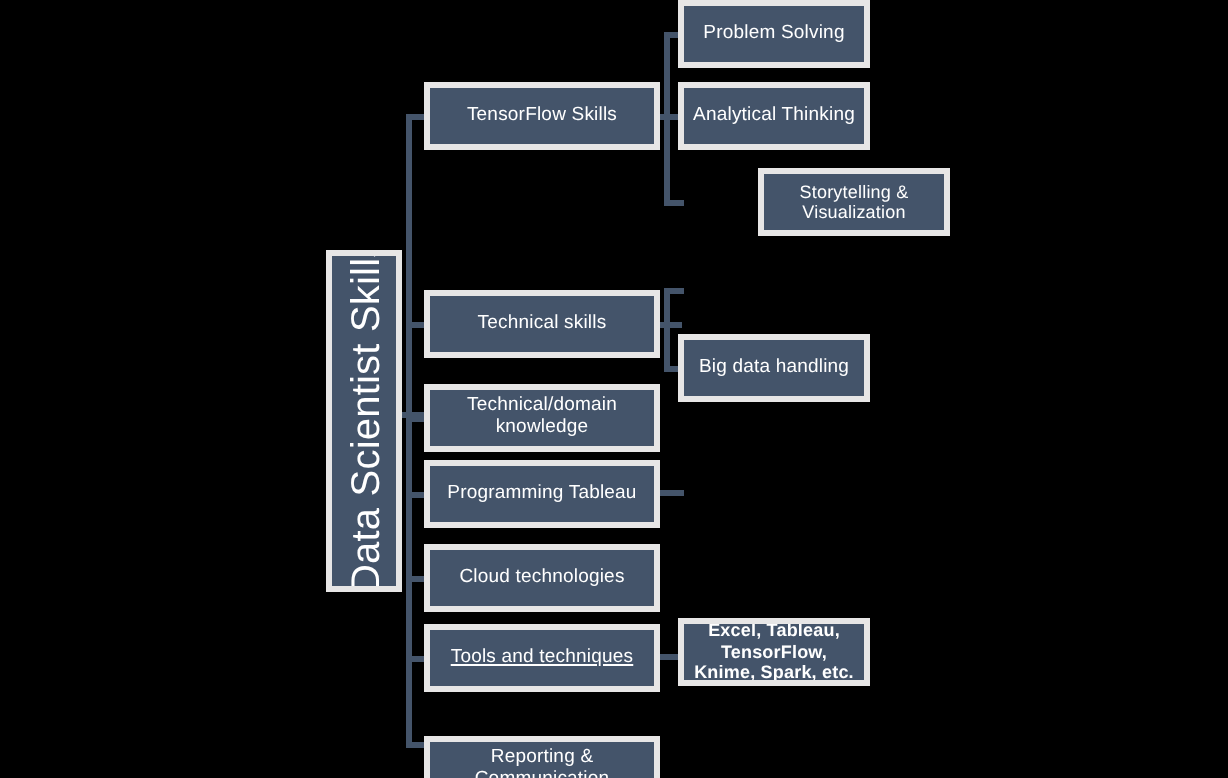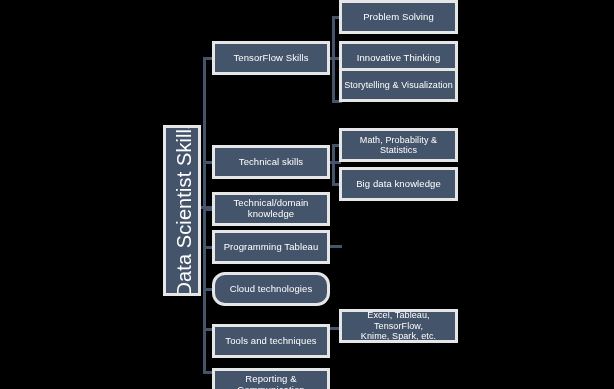--- a/index.html
+++ b/index.html
@@ -65,45 +65,45 @@
   .lvl1 {
     left: 212px;
     width: 118px;
     height: 34px;
     font-size: 9.5px;
   }
   #n-analytical   { top: 41px;  }
   #n-technical    { top: 145px; }
   #n-business     { top: 192px; }
   #n-programming  { top: 230px; }
-  #n-cloud        { top: 272px; border-radius: 13px; }
-  #n-tools        { top: 324px; }
+  #n-cloud        { top: 272px; }
+  #n-tools        { top: 312px; text-decoration: underline; }
   #n-reporting    { top: 368px; }
 
   
   #n-business .txt,
   #n-reporting .txt { font-size: 9.5px; }
 
   
   .lvl2 {
     left: 339px;
-    width: 119px;
+    width: 96px;
     height: 34px;
     font-size: 9.5px;
   }
   #n-problem      { top: 0px;   }
   #n-innovative   { top: 41px;  }
-  #n-storytelling { top: 68px;  }
+  #n-storytelling { top: 84px; margin-left: 40px;  }
   #n-math         { top: 128px; }
   #n-bigdata      { top: 167px; }
   #n-rpython      { top: 228px; }
   #n-exceltab     { top: 309px; }
 
   #n-storytelling .txt { font-size: 9px; }
-  #n-exceltab .txt { font-size: 9px; }
+  #n-exceltab .txt { font-size: 9px; font-weight: bold; }
   #n-math .txt { font-size: 9px; }
 
   
   .conn {
     position: absolute;
     background: #44546a;
   }
   .conn.v { width: 3px; }
   .conn.h { height: 3px; }
 </style>
@@ -162,30 +162,26 @@
     <span class="txt">Tools and techniques</span>
   </div>
   <div class="node lvl1" id="n-reporting">
     <span class="txt">Reporting &amp; Communication</span>
   </div>
 
   <div class="node lvl2" id="n-problem">
     <span class="txt">Problem Solving</span>
   </div>
   <div class="node lvl2" id="n-innovative">
-    <span class="txt">Innovative Thinking</span>
+    <span class="txt">Analytical Thinking</span>
   </div>
   <div class="node lvl2" id="n-storytelling">
     <span class="txt">Storytelling &amp; Visualization</span>
   </div>
-  <div class="node lvl2" id="n-math">
-    <span class="txt">Math, Probability &amp;
-Statistics</span>
-  </div>
   <div class="node lvl2" id="n-bigdata">
-    <span class="txt">Big data knowledge</span>
+    <span class="txt">Big data handling</span>
   </div>
   <div class="node lvl2" id="n-exceltab">
     <span class="txt">Excel, Tableau, TensorFlow,
 Knime, Spark, etc.</span>
   </div>
 
 </div>
 
 </body></html>

